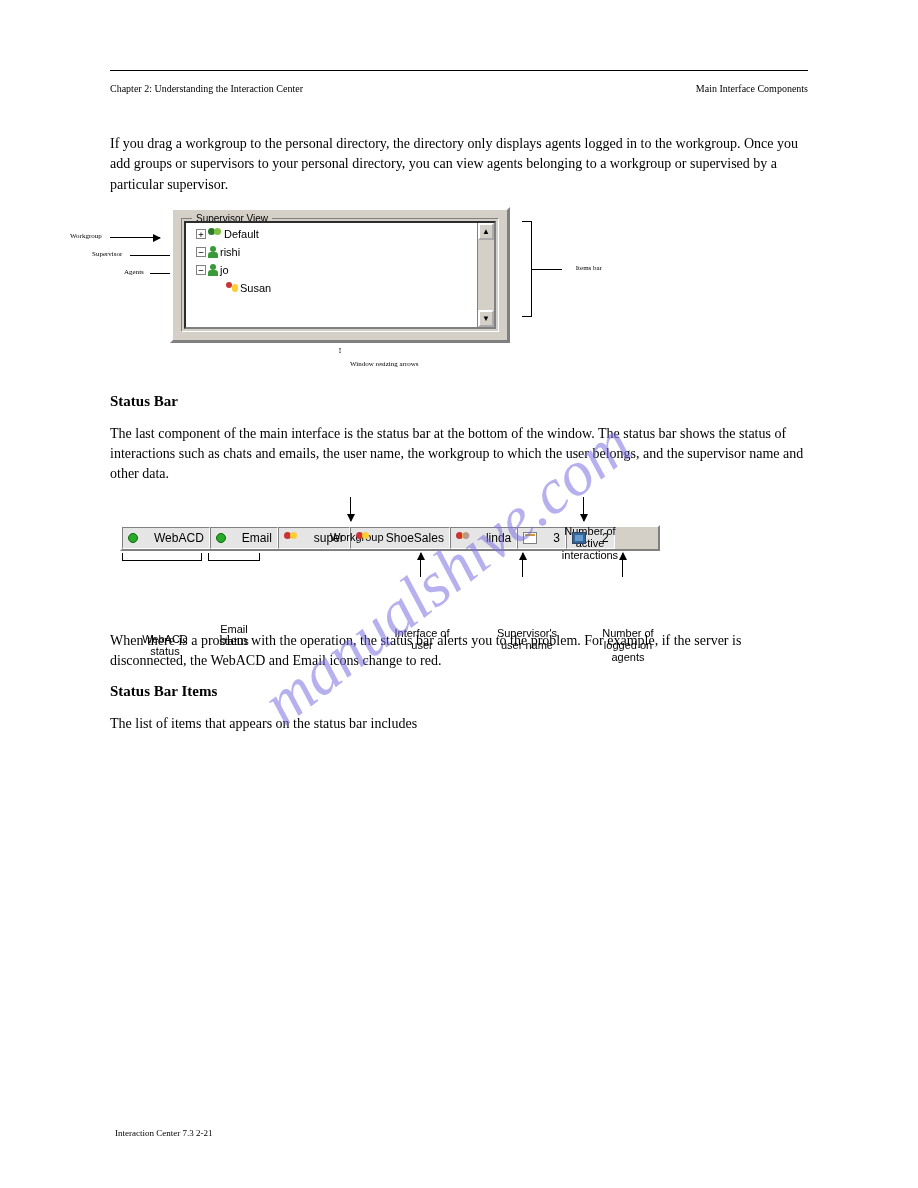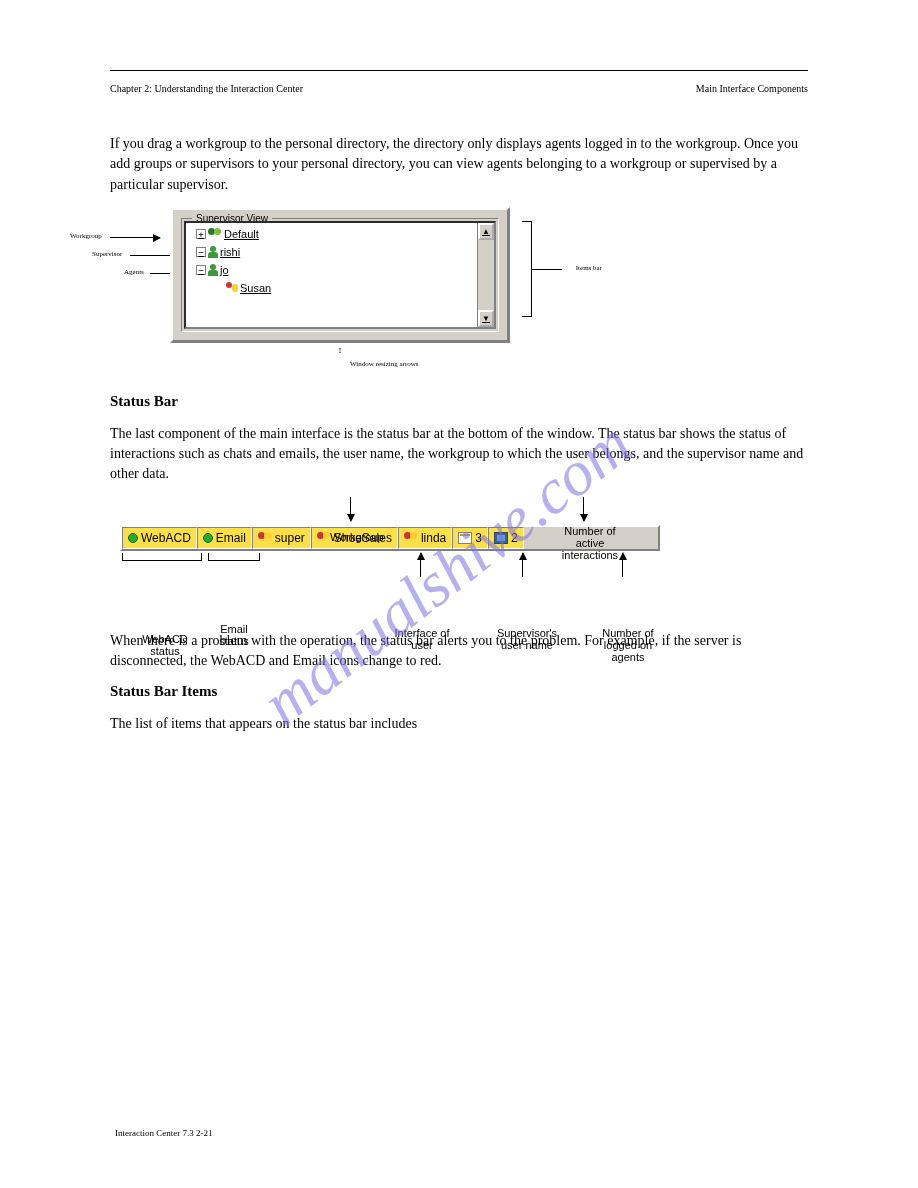--- a/index.html
+++ b/index.html
@@ -59,21 +59,20 @@
     border-bottom-color: #808080;
     padding: 8px;
     position: relative;
   }
   .panel-inner {
     border: 1px solid #808080;
     border-right-color: #fff;
     border-bottom-color: #fff;
     position: relative;
     padding: 2px;
-    text-decoration: underline;
   }
   .panel-label {
     position: absolute;
     top: -6px;
     left: 10px;
     background: #d4d0c8;
     padding: 0 4px;
     font-size: 10px;
     font-family: Tahoma, sans-serif;
   }
@@ -174,26 +173,26 @@
     border: 2px solid #d4d0c8;
     border-top-color: #fff;
     border-left-color: #fff;
     border-right-color: #808080;
     border-bottom-color: #808080;
     background: #d4d0c8;
     font-family: Tahoma, sans-serif;
     font-size: 12px;
   }
   .sb-cell {
-    display:flex; align-items:center; gap:3px;
+    display:flex; align-items:center; gap:16px;
     padding: 0 5px;
     border: 1px solid #808080;
     border-top-color:#808080; border-left-color:#808080;
     border-right-color:#fff; border-bottom-color:#fff;
-    background:#fde047;
+    background:#e5e5e5;
     white-space:nowrap;
   }
   .dot-green { width:10px;height:10px;border-radius:50%;background:#2aaa2a;border:1px solid #0a6a0a; }
   .icon-person-group-red {
     display:inline-block; width:14px; height:12px; position:relative;
   }
   .icon-person-group-red::before, .icon-person-group-red::after {
     content:""; position:absolute; width:7px;height:7px;border-radius:50%;top:0;
   }
   .icon-person-group-red::before{background:#cc3333;left:0;}

